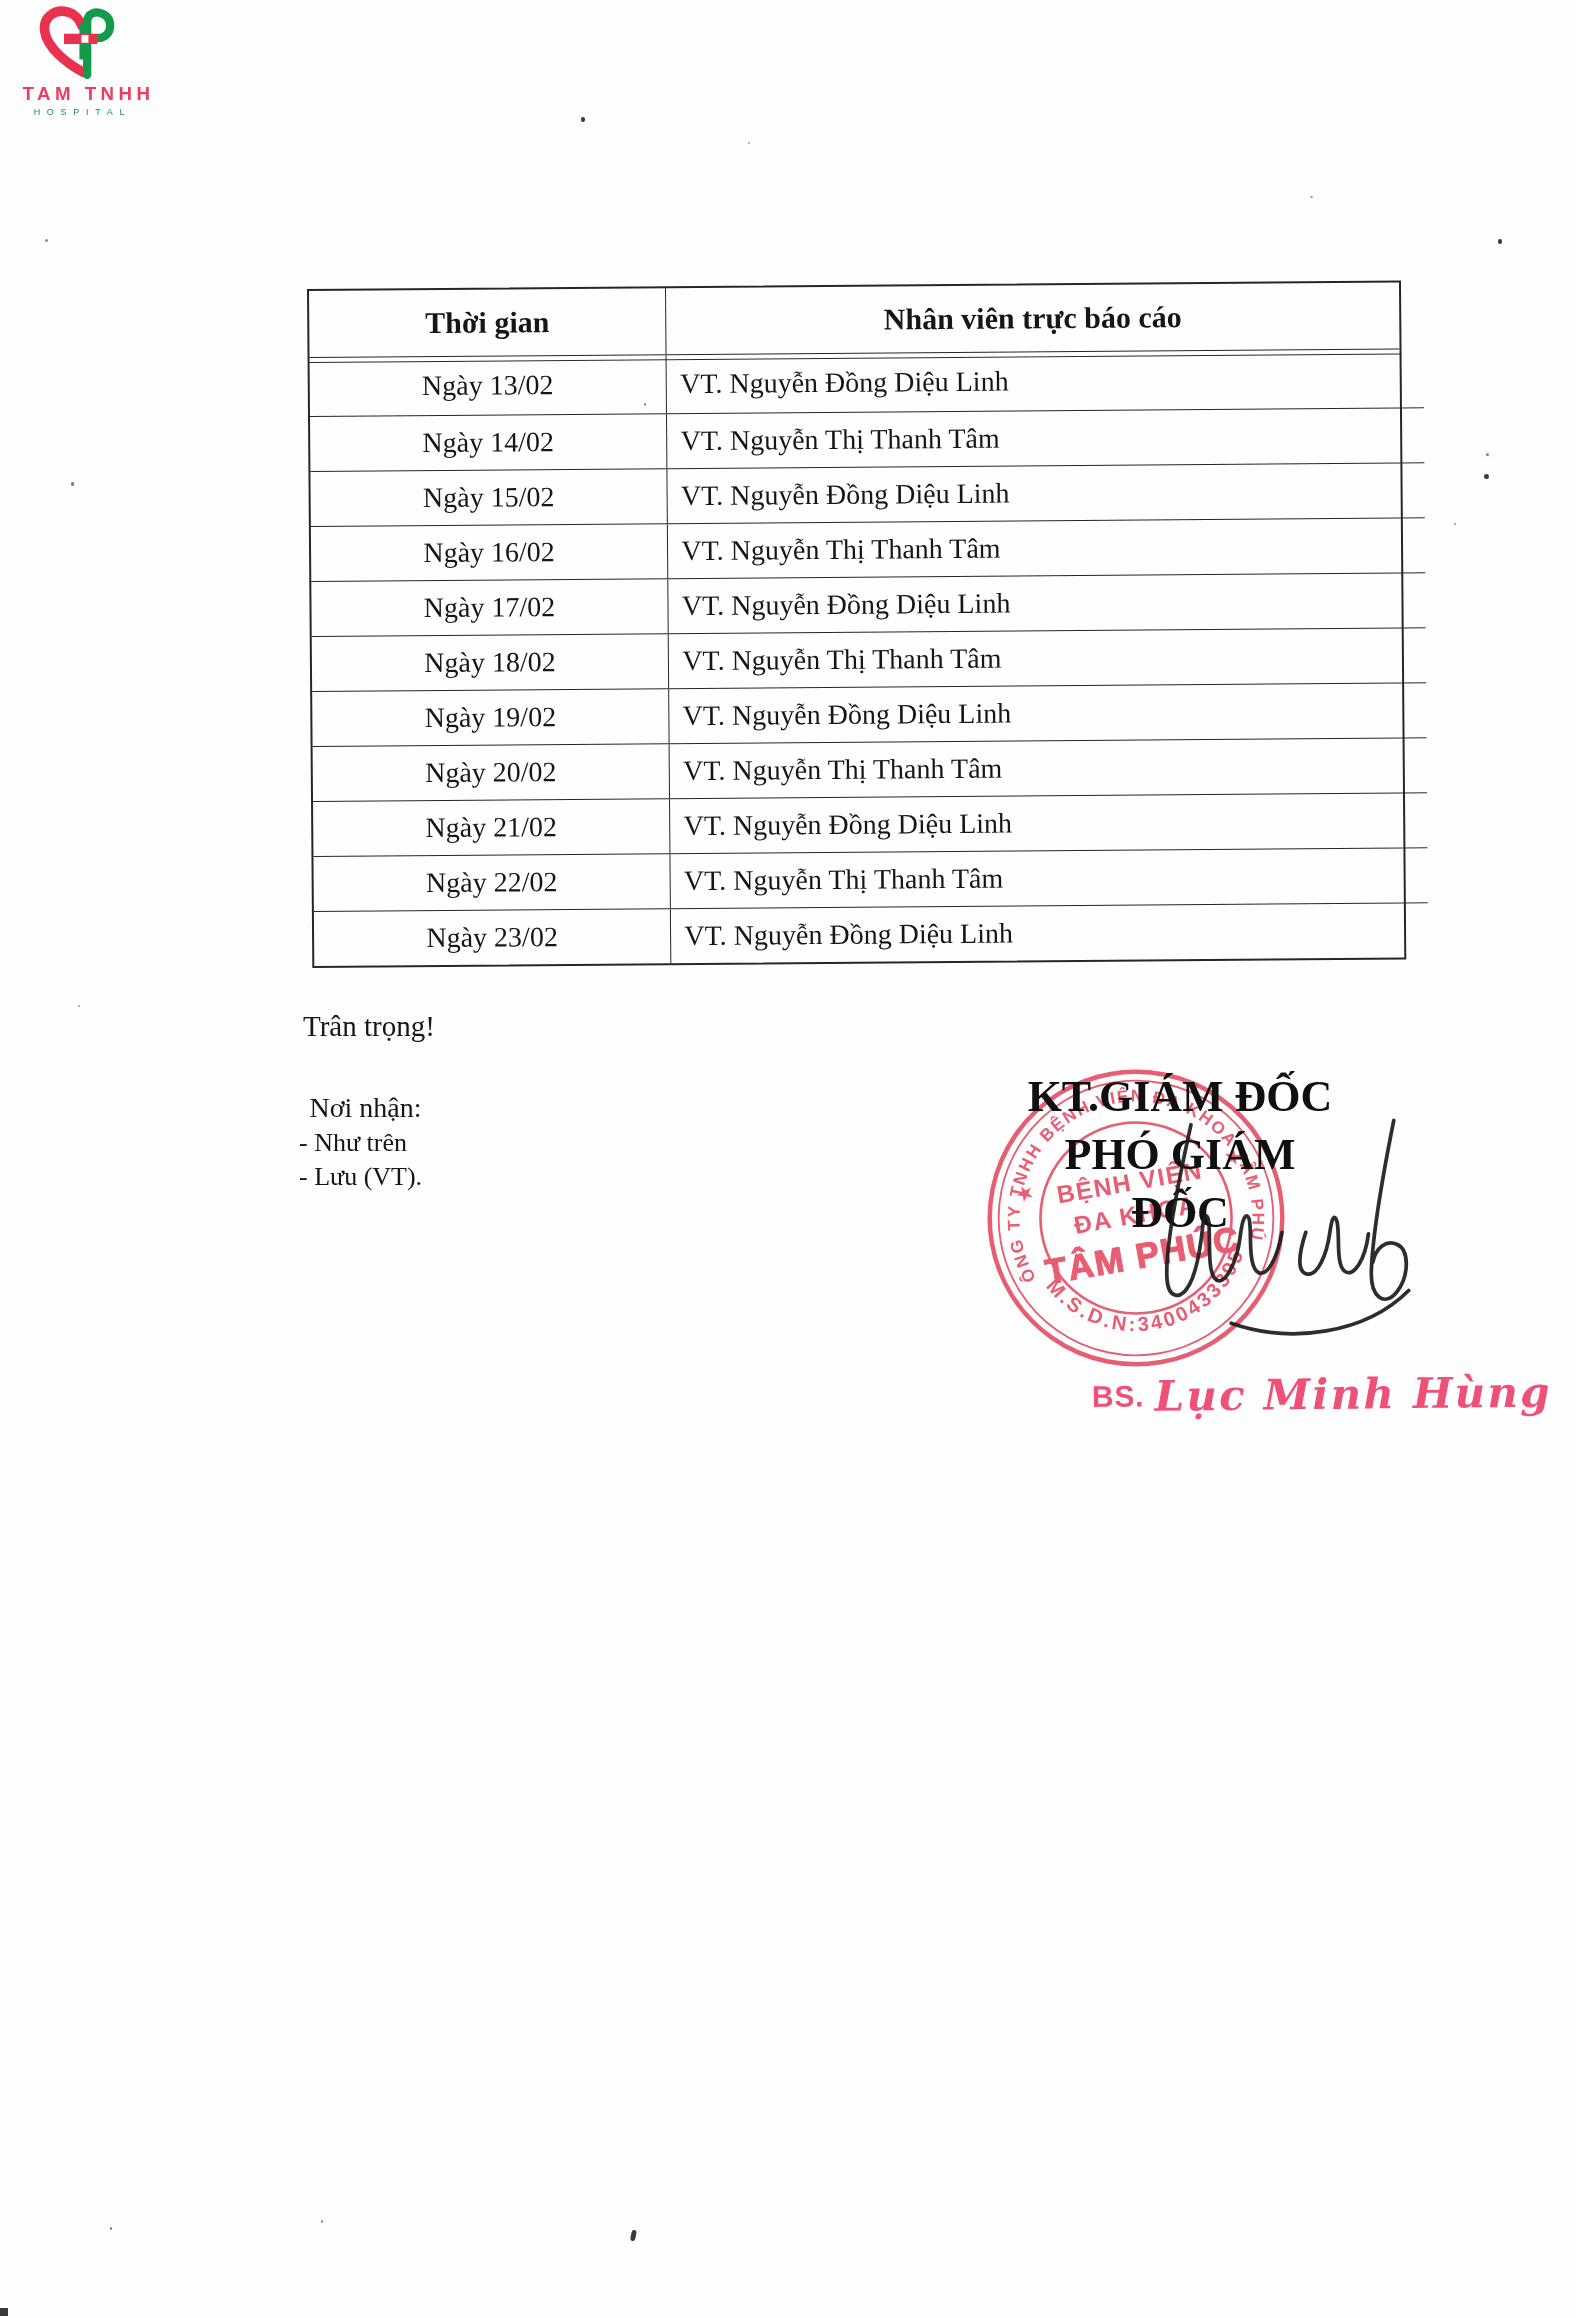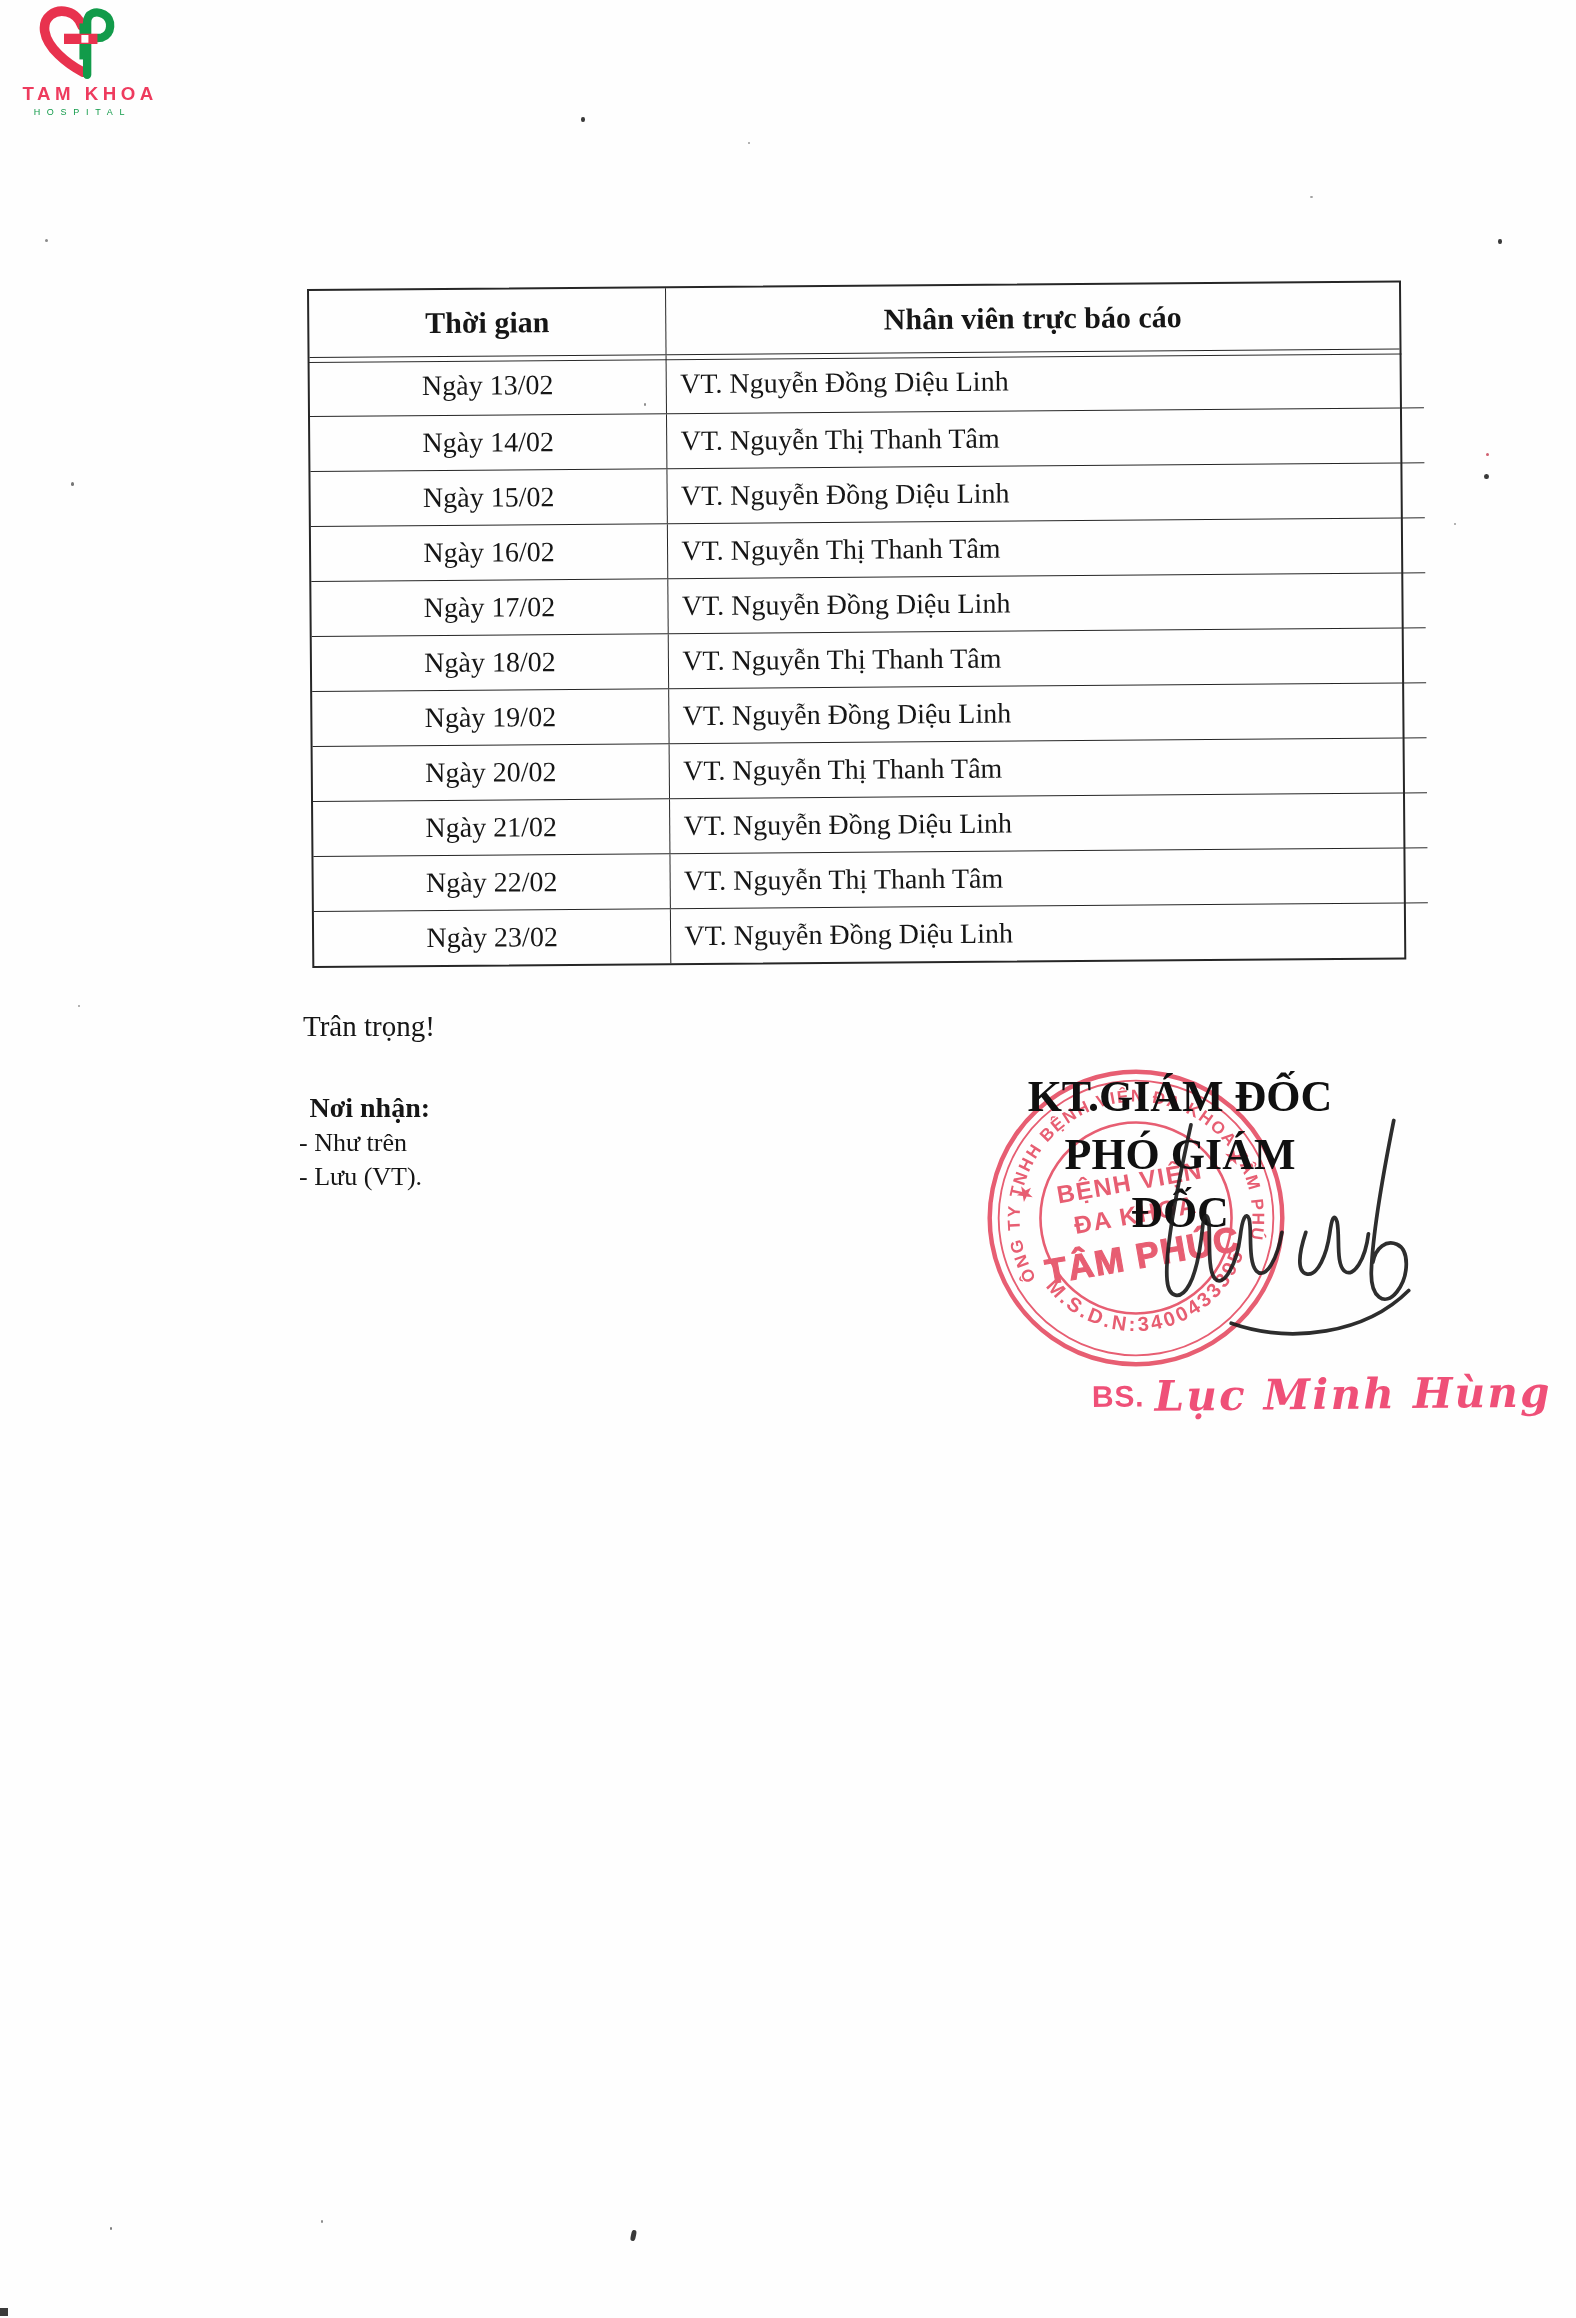--- a/index.html
+++ b/index.html
@@ -30,21 +30,21 @@
   .hc.h2{flex:1;}
   .row{display:flex;height:55px;box-sizing:border-box;border-top:1.5px solid #262626;position:relative;}
   .rows .row:first-child{border-top:none;height:58px;}
   .rows .row + .row::after{content:'';position:absolute;top:-1.5px;right:-24px;width:24px;height:1.5px;background:#2b2b2b;}
   .c1{width:356px;border-right:1.5px solid #262626;display:flex;align-items:center;justify-content:center;font-size:28px;}
   .c2{flex:1;display:flex;align-items:center;padding-left:13.4px;font-size:28px;}
 
   
   .regards{position:absolute;left:303px;top:1010px;font-size:29px;}
   .recipients{position:absolute;left:299px;top:1092px;}
-  .rec-title{font-weight:bold;font-size:28px;margin-left:10.5px;}
+  .rec-title{font-weight:normal;font-size:28px;margin-left:10.5px;}
   .rec-item{font-size:26px;margin-top:4px;}
 
   
   .sign-title{position:absolute;left:1027px;top:1068px;width:306px;text-align:center;
               font-weight:bold;font-size:44px;line-height:1.32;z-index:3;color:#101010;}
   .sign-title span{display:block;}
   .stamp{position:absolute;left:983px;top:1065px;width:306px;height:306px;z-index:2;
          opacity:.88;transform:rotate(-10deg);}
   .handwriting{position:absolute;left:1119px;top:1113px;width:299px;height:261px;z-index:4;}
   .signer{position:absolute;left:1092px;top:1370px;z-index:5;color:#ef5078;white-space:nowrap;
@@ -63,21 +63,21 @@
 <div class="paper">
 
   <div class="logo">
     <svg width="90" height="78" viewBox="0 0 140 120">
       <path d="M72,104 C46,90 16,66 12,40 C9,18 28,5 47,10 C59,13 67,23 70,32" fill="none" stroke="#e8324e" stroke-width="15" stroke-linecap="round"></path>
       <path d="M78,108 L78,26 C78,12 92,7 104,14 C118,22 117,45 101,50 L80,52" fill="none" stroke="#129b4a" stroke-width="13" stroke-linecap="round"></path>
       <rect x="66" y="28" width="15" height="56" fill="#129b4a"></rect>
       <rect x="42" y="44" width="52" height="16" fill="#e8324e"></rect>
       <rect x="69" y="46" width="11" height="12" fill="#ffffff"></rect>
     </svg>
-    <div class="l1">TAM KHOA</div>
+    <div class="l1">TAM TNHH</div>
     <div class="l2">HOSPITAL</div>
   </div>
 
   <div class="tablewrap">
     <div class="thead">
       <div class="hc h1">Thời gian</div>
       <div class="hc h2">Nhân viên trực báo cáo</div>
     </div>
     <div class="rows">
         <div class="row">

